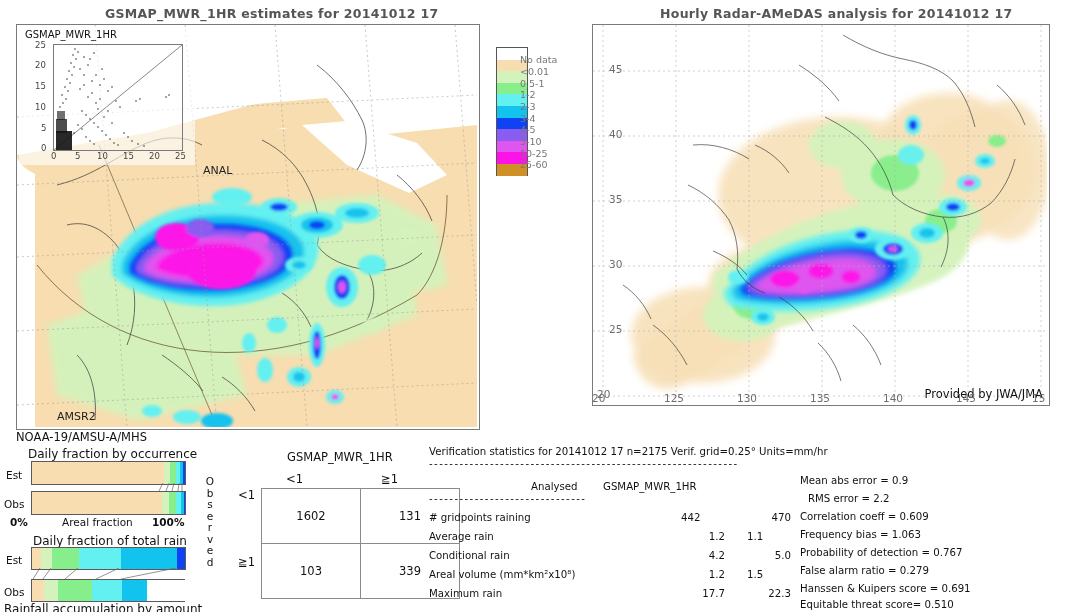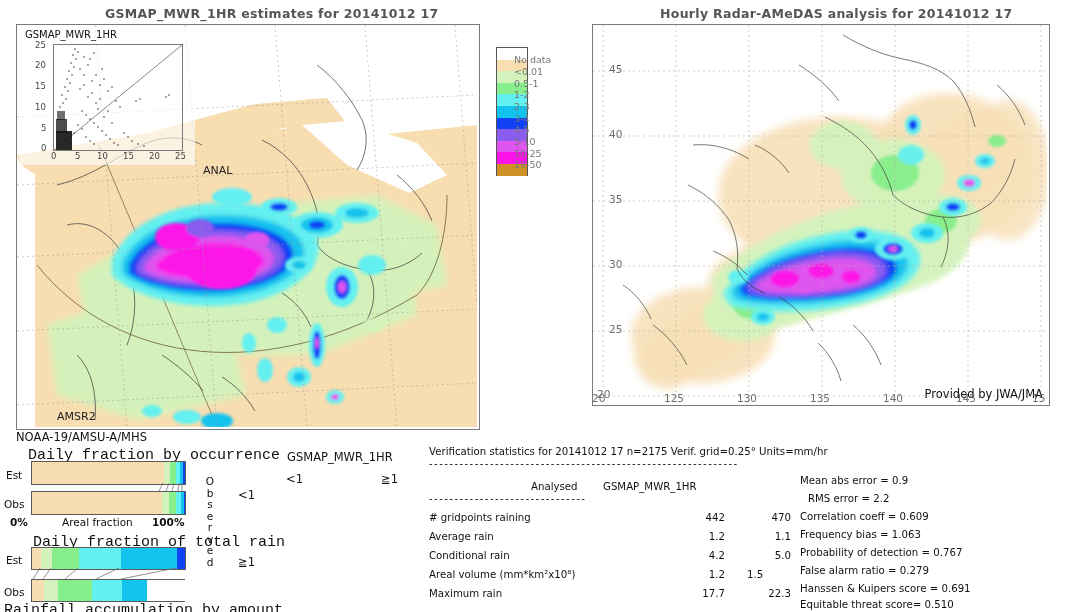--- a/index.html
+++ b/index.html
@@ -8,36 +8,36 @@
   .abs{position:absolute;}
   .ttl{font-size:12.5px;color:#555;letter-spacing:.3px;white-space:nowrap;font-weight:bold;}
   .mapbox{border:1px solid #7a7a7a;background:#ffffff;overflow:hidden;position:absolute;}
   .axlbl{position:absolute;font-size:10.5px;color:#6e6e6e;}
   .maplabel{position:absolute;font-size:10.5px;color:#222;}
   
   .cb{position:absolute;}
   .cb .sw{width:30px;height:11.6px;border-left:1px solid #555;border-right:1px solid #555;}
   .cb .sw:first-child{border-top:1px solid #555;}
   .cb .sw:last-child{border-bottom:1px solid #555;}
-  .cb .lb{position:absolute;left:18px;font-size:9.5px;color:#777;white-space:nowrap;}
+  .cb .lb{position:absolute;left:24px;font-size:9.5px;color:#777;white-space:nowrap;}
   
   .inset{position:absolute;background:rgba(255,255,255,0.0);}
   .inset .frame{position:absolute;border:1px solid #7a7a7a;background:transparent;}
   .inset .tk{position:absolute;font-size:8.5px;color:#444;}
   
   .mono{font-family:"DejaVu Sans","Liberation Sans",sans-serif;font-size:10.2px;color:#111;white-space:nowrap;}
   .dash{font-size:10.2px;color:#111;letter-spacing:1.4px;white-space:nowrap;}
   
   .ctab{position:absolute;border-collapse:collapse;}
   .ctab td{border:1px solid #8a8a8a;width:96px;height:52px;text-align:center;font-size:11.5px;color:#111;}
   
   .barrow{position:absolute;border:1px solid #5a5a5a;display:flex;overflow:hidden;}
   .barrow i{display:block;height:100%;}
   .blbl{position:absolute;font-size:10.5px;color:#111;}
-  .bttl{position:absolute;font-size:15px;color:#111;white-space:nowrap;font-family:Liberation Mono, monospace;}
+  .bttl{position:absolute;font-size:12px;color:#111;white-space:nowrap;}
 </style>
 </head>
 <body>
 
 <div class="abs ttl" style="left:105px;top:6px;">GSMAP_MWR_1HR estimates for 20141012 17</div>
 
 <div class="mapbox" id="leftmap" style="left:16px;top:24px;width:462px;height:404px;">
   <svg width="460" height="402" viewBox="0 0 460 402">
     <defs>
       <clipPath id="lclip">
@@ -270,21 +270,21 @@
 
   <div class="lb" style="top:7px;">No data</div>
   <div class="lb" style="top:19px;">&lt;0.01</div>
   <div class="lb" style="top:31px;">0.5-1</div>
   <div class="lb" style="top:42px;">1-2</div>
   <div class="lb" style="top:54px;">2-3</div>
   <div class="lb" style="top:66px;">3-4</div>
   <div class="lb" style="top:77px;">4-5</div>
   <div class="lb" style="top:89px;">5-10</div>
   <div class="lb" style="top:101px;">10-25</div>
-  <div class="lb" style="top:112px;">19-50</div>
+  <div class="lb" style="top:112px;">25-60</div>
 </div>
 
 <div class="abs ttl" style="left:660px;top:6px;">Hourly Radar-AMeDAS analysis for 20141012 17</div>
 
 <div class="mapbox" id="rightmap" style="left:592px;top:24px;width:456px;height:380px;">
   <svg width="454" height="378" viewBox="0 0 454 378">
     <defs>
       <clipPath id="rclip">
           <rect x="0" y="0" width="454" height="378"></rect>
         </clipPath>
@@ -496,37 +496,45 @@
   <span>O</span><br><span>b</span><br>
   <span>s</span><br><span>e</span><br>
   <span>r</span><br><span>v</span><br>
   <span>e</span><br><span>d</span>
 </div>
 <div class="abs" style="left:238px;top:488px;font-size:11.5px;color:#111;">&lt;1</div>
 <div class="abs" style="left:238px;top:555px;font-size:11.5px;color:#111;">≧1</div>
 
 <table class="ctab" style="left:261px;top:488px;">
   <tbody>
+      <tr>
+    <td>1602</td>
+    <td>131</td>
+  </tr>
+  <tr>
+    <td>103</td>
+    <td>339</td>
+  </tr>
 </tbody>
   </table>
 
 <div class="abs mono" style="left:429px;top:446px;">Verification statistics for 20141012 17  n=2175  Verif. grid=0.25°  Units=mm/hr</div>
 <div class="abs dash" style="left:429px;top:458px;width:640px;overflow:hidden;">-------------------------------------------------------------</div>
 
 <div class="abs mono" style="left:531px;top:481px;">Analysed</div>
 <div class="abs mono" style="left:603px;top:481px;">GSMAP_MWR_1HR</div>
 <div class="abs dash" style="left:429px;top:493px;width:320px;overflow:hidden;">-------------------------------</div>
 
 <div class="abs mono" style="left:429px;top:512px;"># gridpoints raining</div>
-<div class="abs mono" style="left:681px;top:512px;width:44px;text-align:right;">442</div>
+<div class="abs mono" style="left:681px;top:512px;width:44px;">442</div>
 <div class="abs mono" style="left:747px;top:512px;width:44px;text-align:right;">470</div>
 
 <div class="abs mono" style="left:429px;top:531px;">Average rain</div>
 <div class="abs mono" style="left:681px;top:531px;width:44px;text-align:right;">1.2</div>
-<div class="abs mono" style="left:747px;top:531px;width:44px;text-align:right;">1.1</div>
+<div class="abs mono" style="left:747px;top:531px;width:44px;text-align:left;">1.1</div>
 
 <div class="abs mono" style="left:429px;top:550px;">Conditional rain</div>
 <div class="abs mono" style="left:681px;top:550px;width:44px;text-align:right;">4.2</div>
 <div class="abs mono" style="left:747px;top:550px;width:44px;text-align:right;">5.0</div>
 
 <div class="abs mono" style="left:429px;top:569px;">Areal volume (mm*km²x10⁸)</div>
 <div class="abs mono" style="left:681px;top:569px;width:44px;text-align:right;">1.2</div>
 <div class="abs mono" style="left:747px;top:569px;width:44px;">1.5</div>
 
 <div class="abs mono" style="left:429px;top:588px;">Maximum rain</div>

